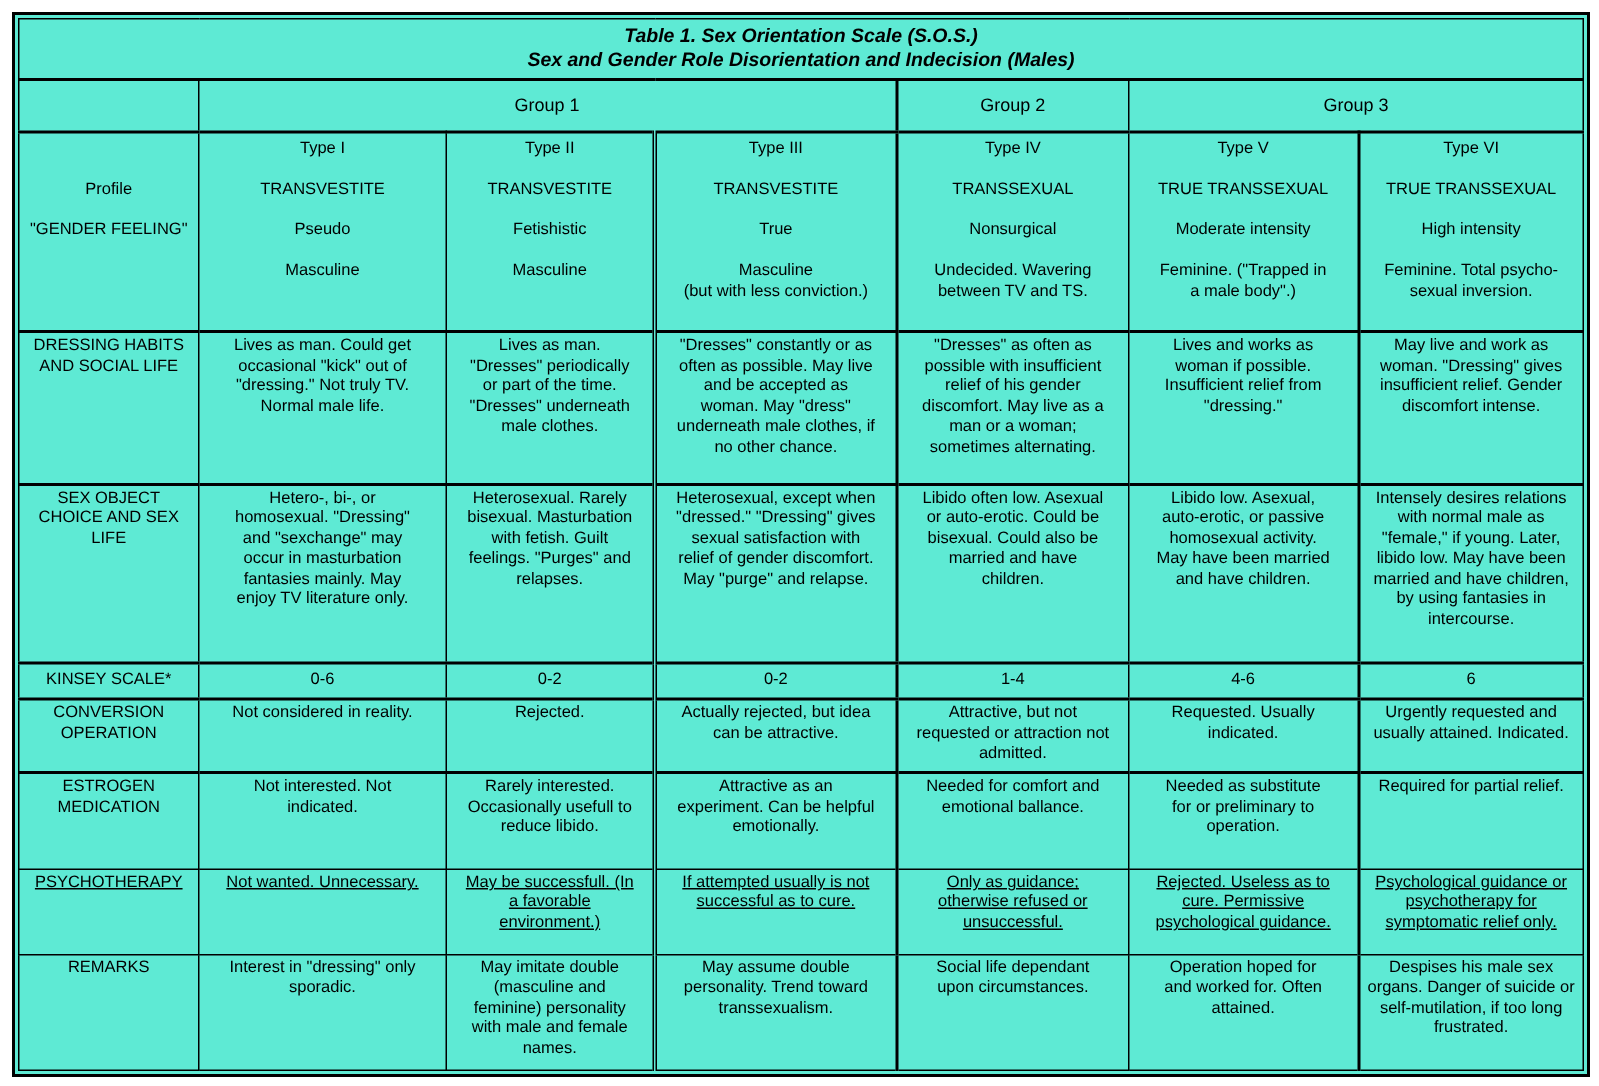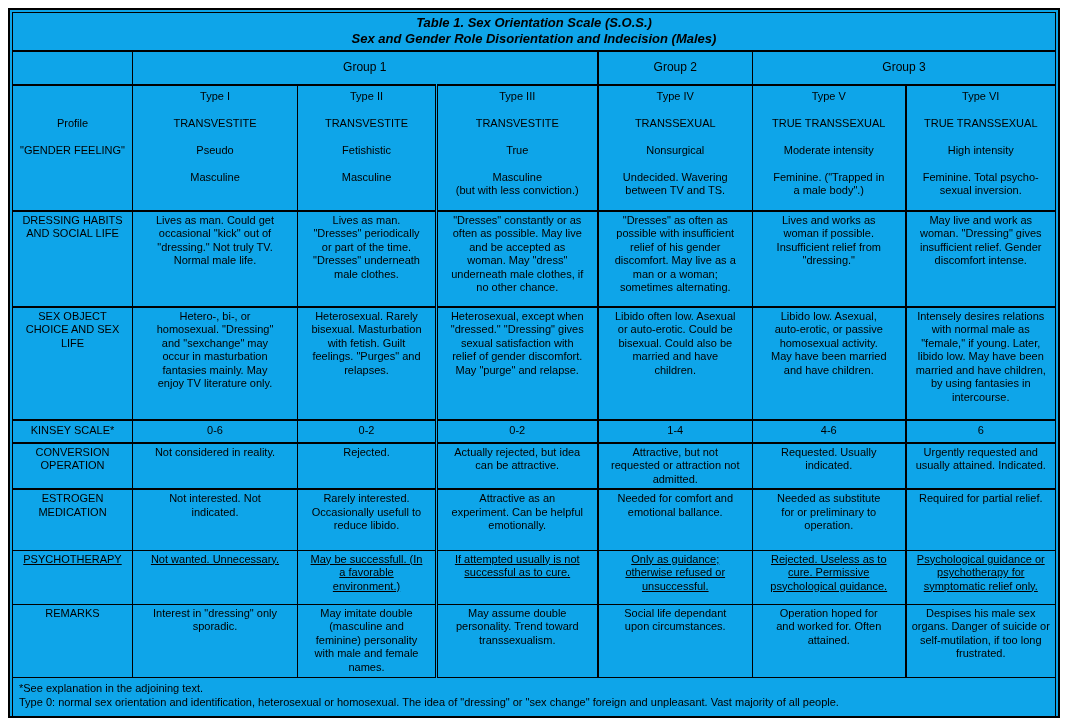--- a/index.html
+++ b/index.html
@@ -1,17 +1,17 @@
 <!DOCTYPE html>
 <html><head>
 <meta charset="utf-8">
 <style>
   html,body{margin:0;padding:0;background:#fff;}
   body{width:1066px;height:724px;font-family:"Liberation Sans",sans-serif;color:#000;position:relative;}
-  .frame{position:absolute;left:8px;top:8px;width:1044px;height:702px;border:2px solid #000;padding:2px;box-sizing:content-box;background:#0ea5e9;}
+  .frame{position:absolute;left:8px;top:8px;width:1044px;height:702px;border:2px solid #000;padding:2px;box-sizing:content-box;background:#5eead4;}
   table{border-collapse:collapse;width:100%;height:100%;table-layout:fixed;}
   td{border:1px solid #000;vertical-align:top;text-align:center;font-size:11px;line-height:13.5px;padding:2px 3px;overflow:hidden;}
   [data-bind]{white-space:pre-line;}
   
   tr.hb > td{border-bottom-width:2px;}
   
   td.dl{border-left:3px double #000;}   
   td.hl{border-left-width:2px;}         
   td.h6{border-left-width:2px;text-align:center;}         
   
@@ -259,22 +259,16 @@
 upon circumstances.</td>
     <td data-bind="rows.6.cells.4">Operation hoped for
 and worked for. Often
 attained.</td>
     <td class="h6" data-bind="rows.6.cells.5">Despises his male sex
 organs. Danger of suicide or
 self-mutilation, if too long
 frustrated.</td>
   </tr>
 
-  <tr class="r-foot">
-    <td colspan="7" class="foot-cell">
-            <div data-bind="footnotes.note1">*See explanation in the adjoining text.</div>
-            <div data-bind="footnotes.note2">Type 0: normal sex orientation and identification, heterosexual or homosexual. The idea of "dressing" or "sex change" foreign and unpleasant. Vast majority of all people.</div>
-          </td>
-  </tr>
 
 </tbody>
     </table>
 </div>
 
 </body></html>

